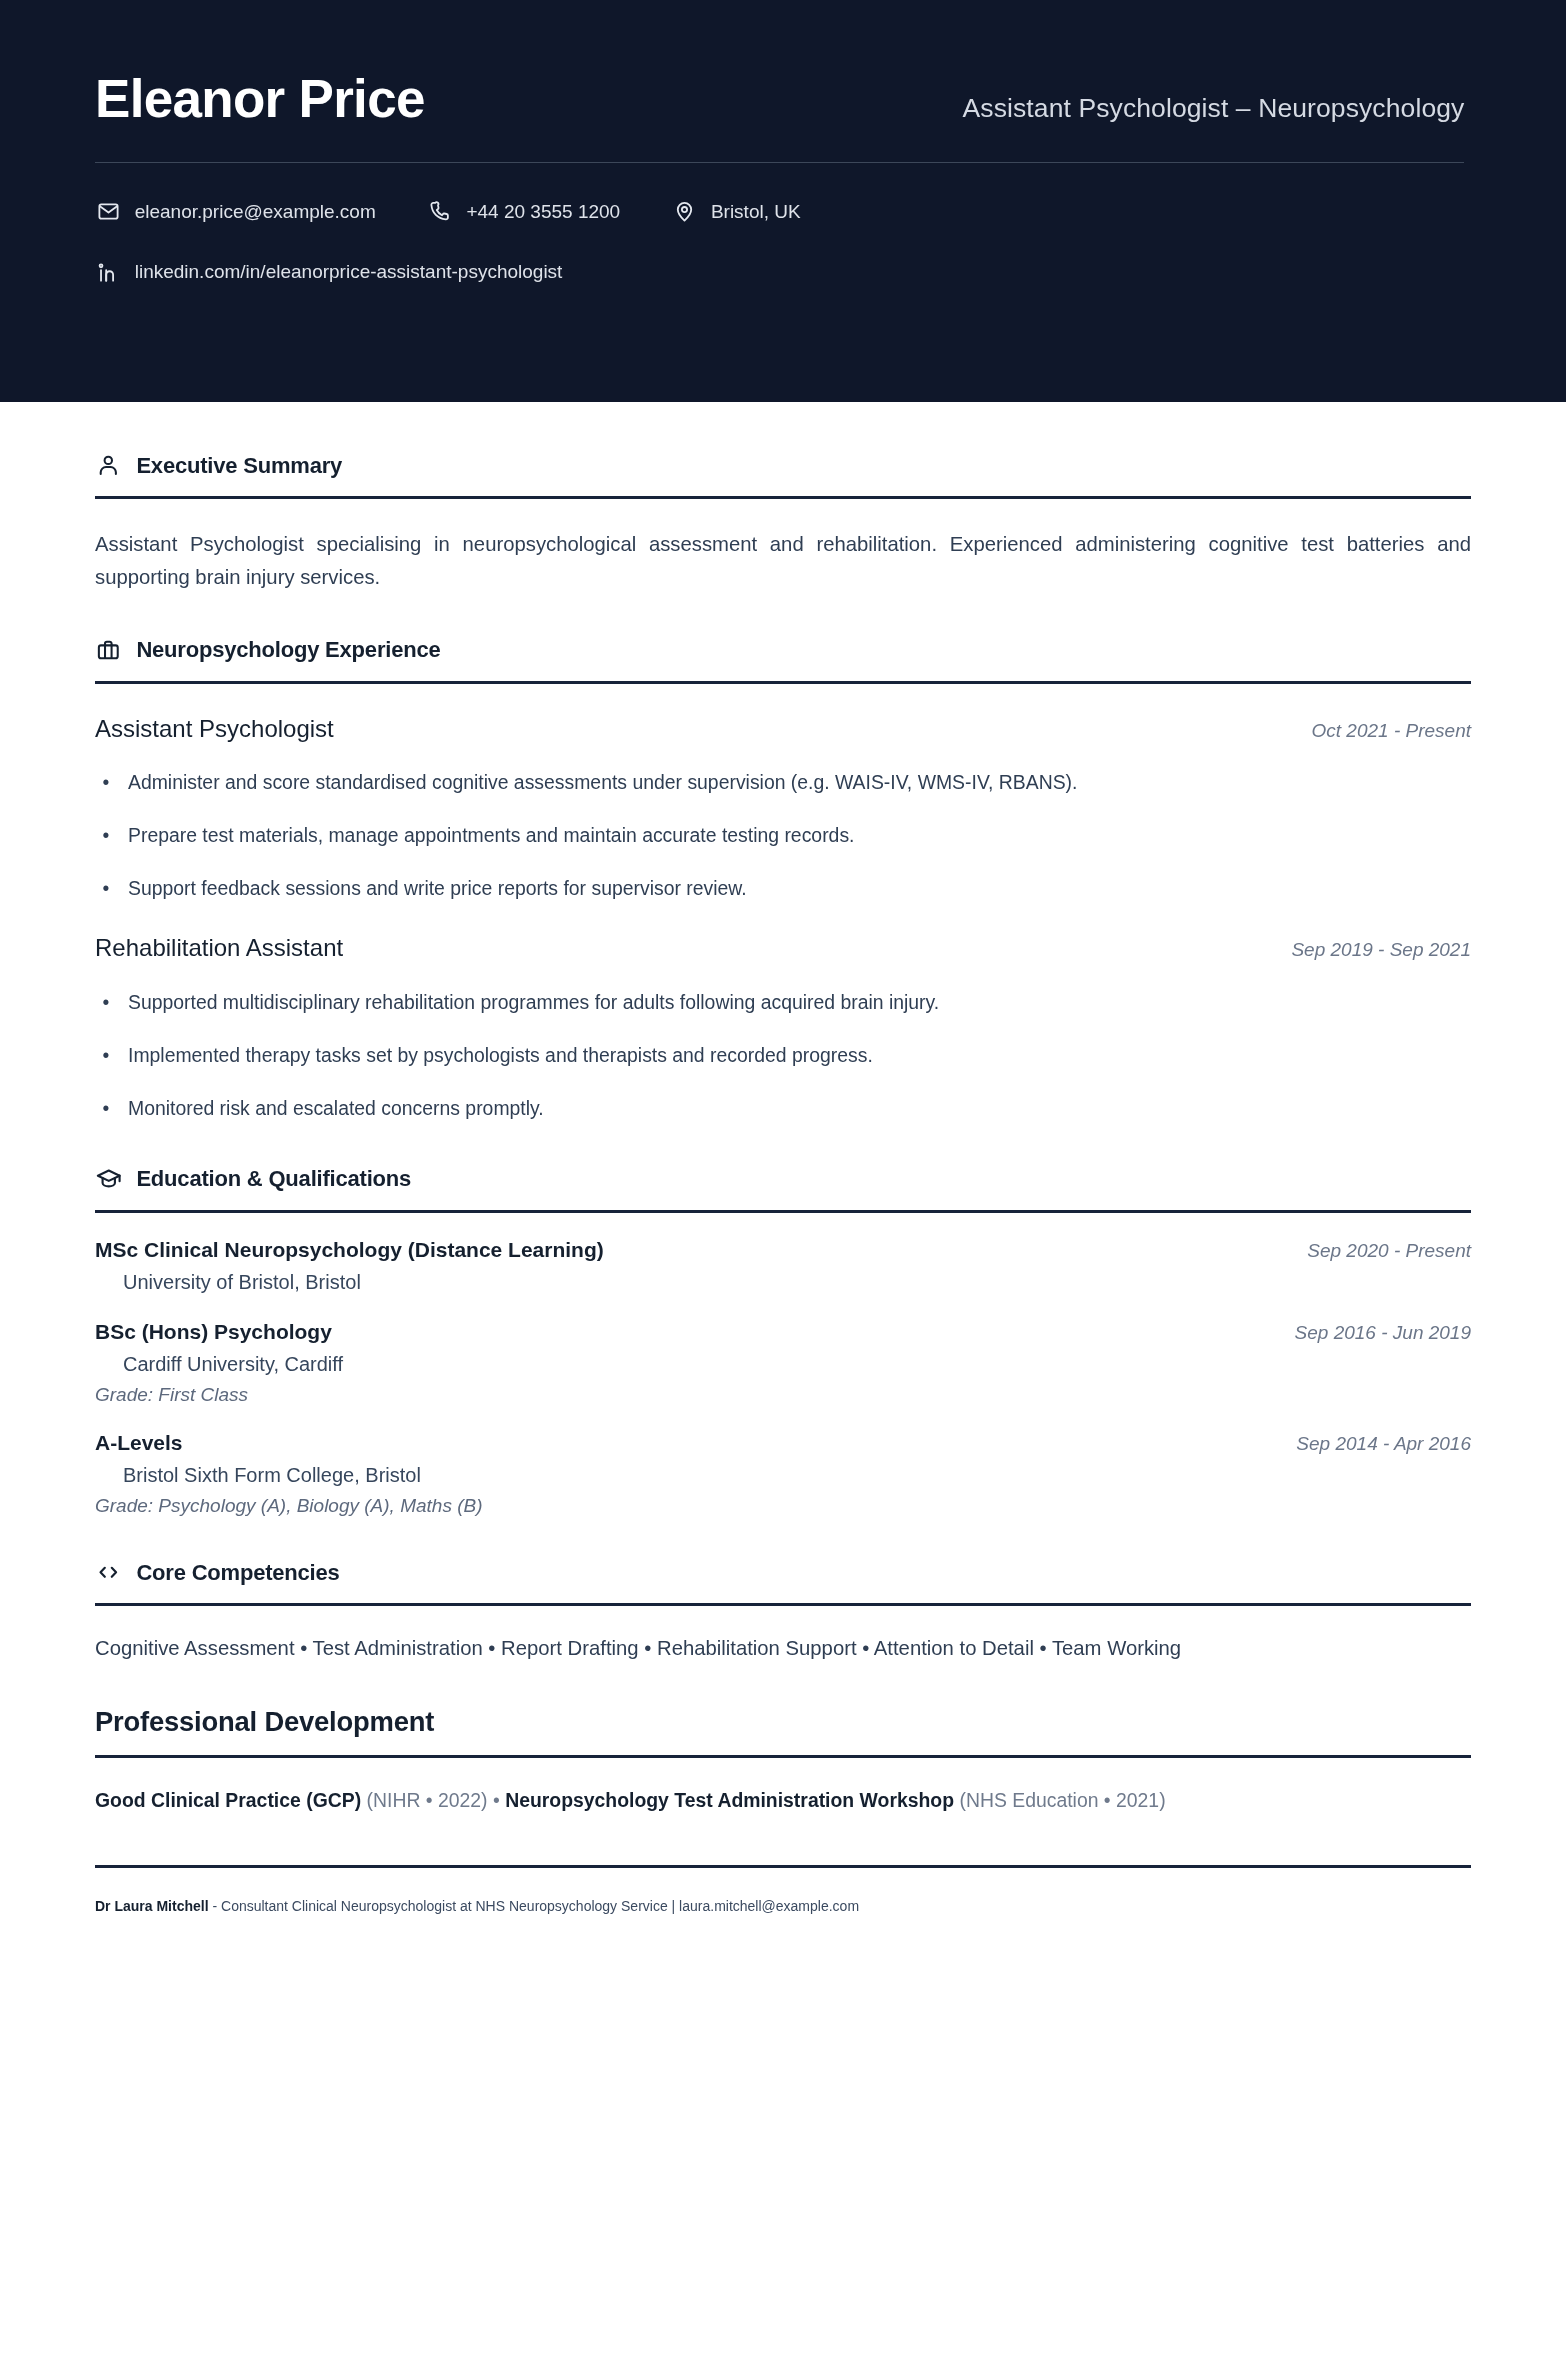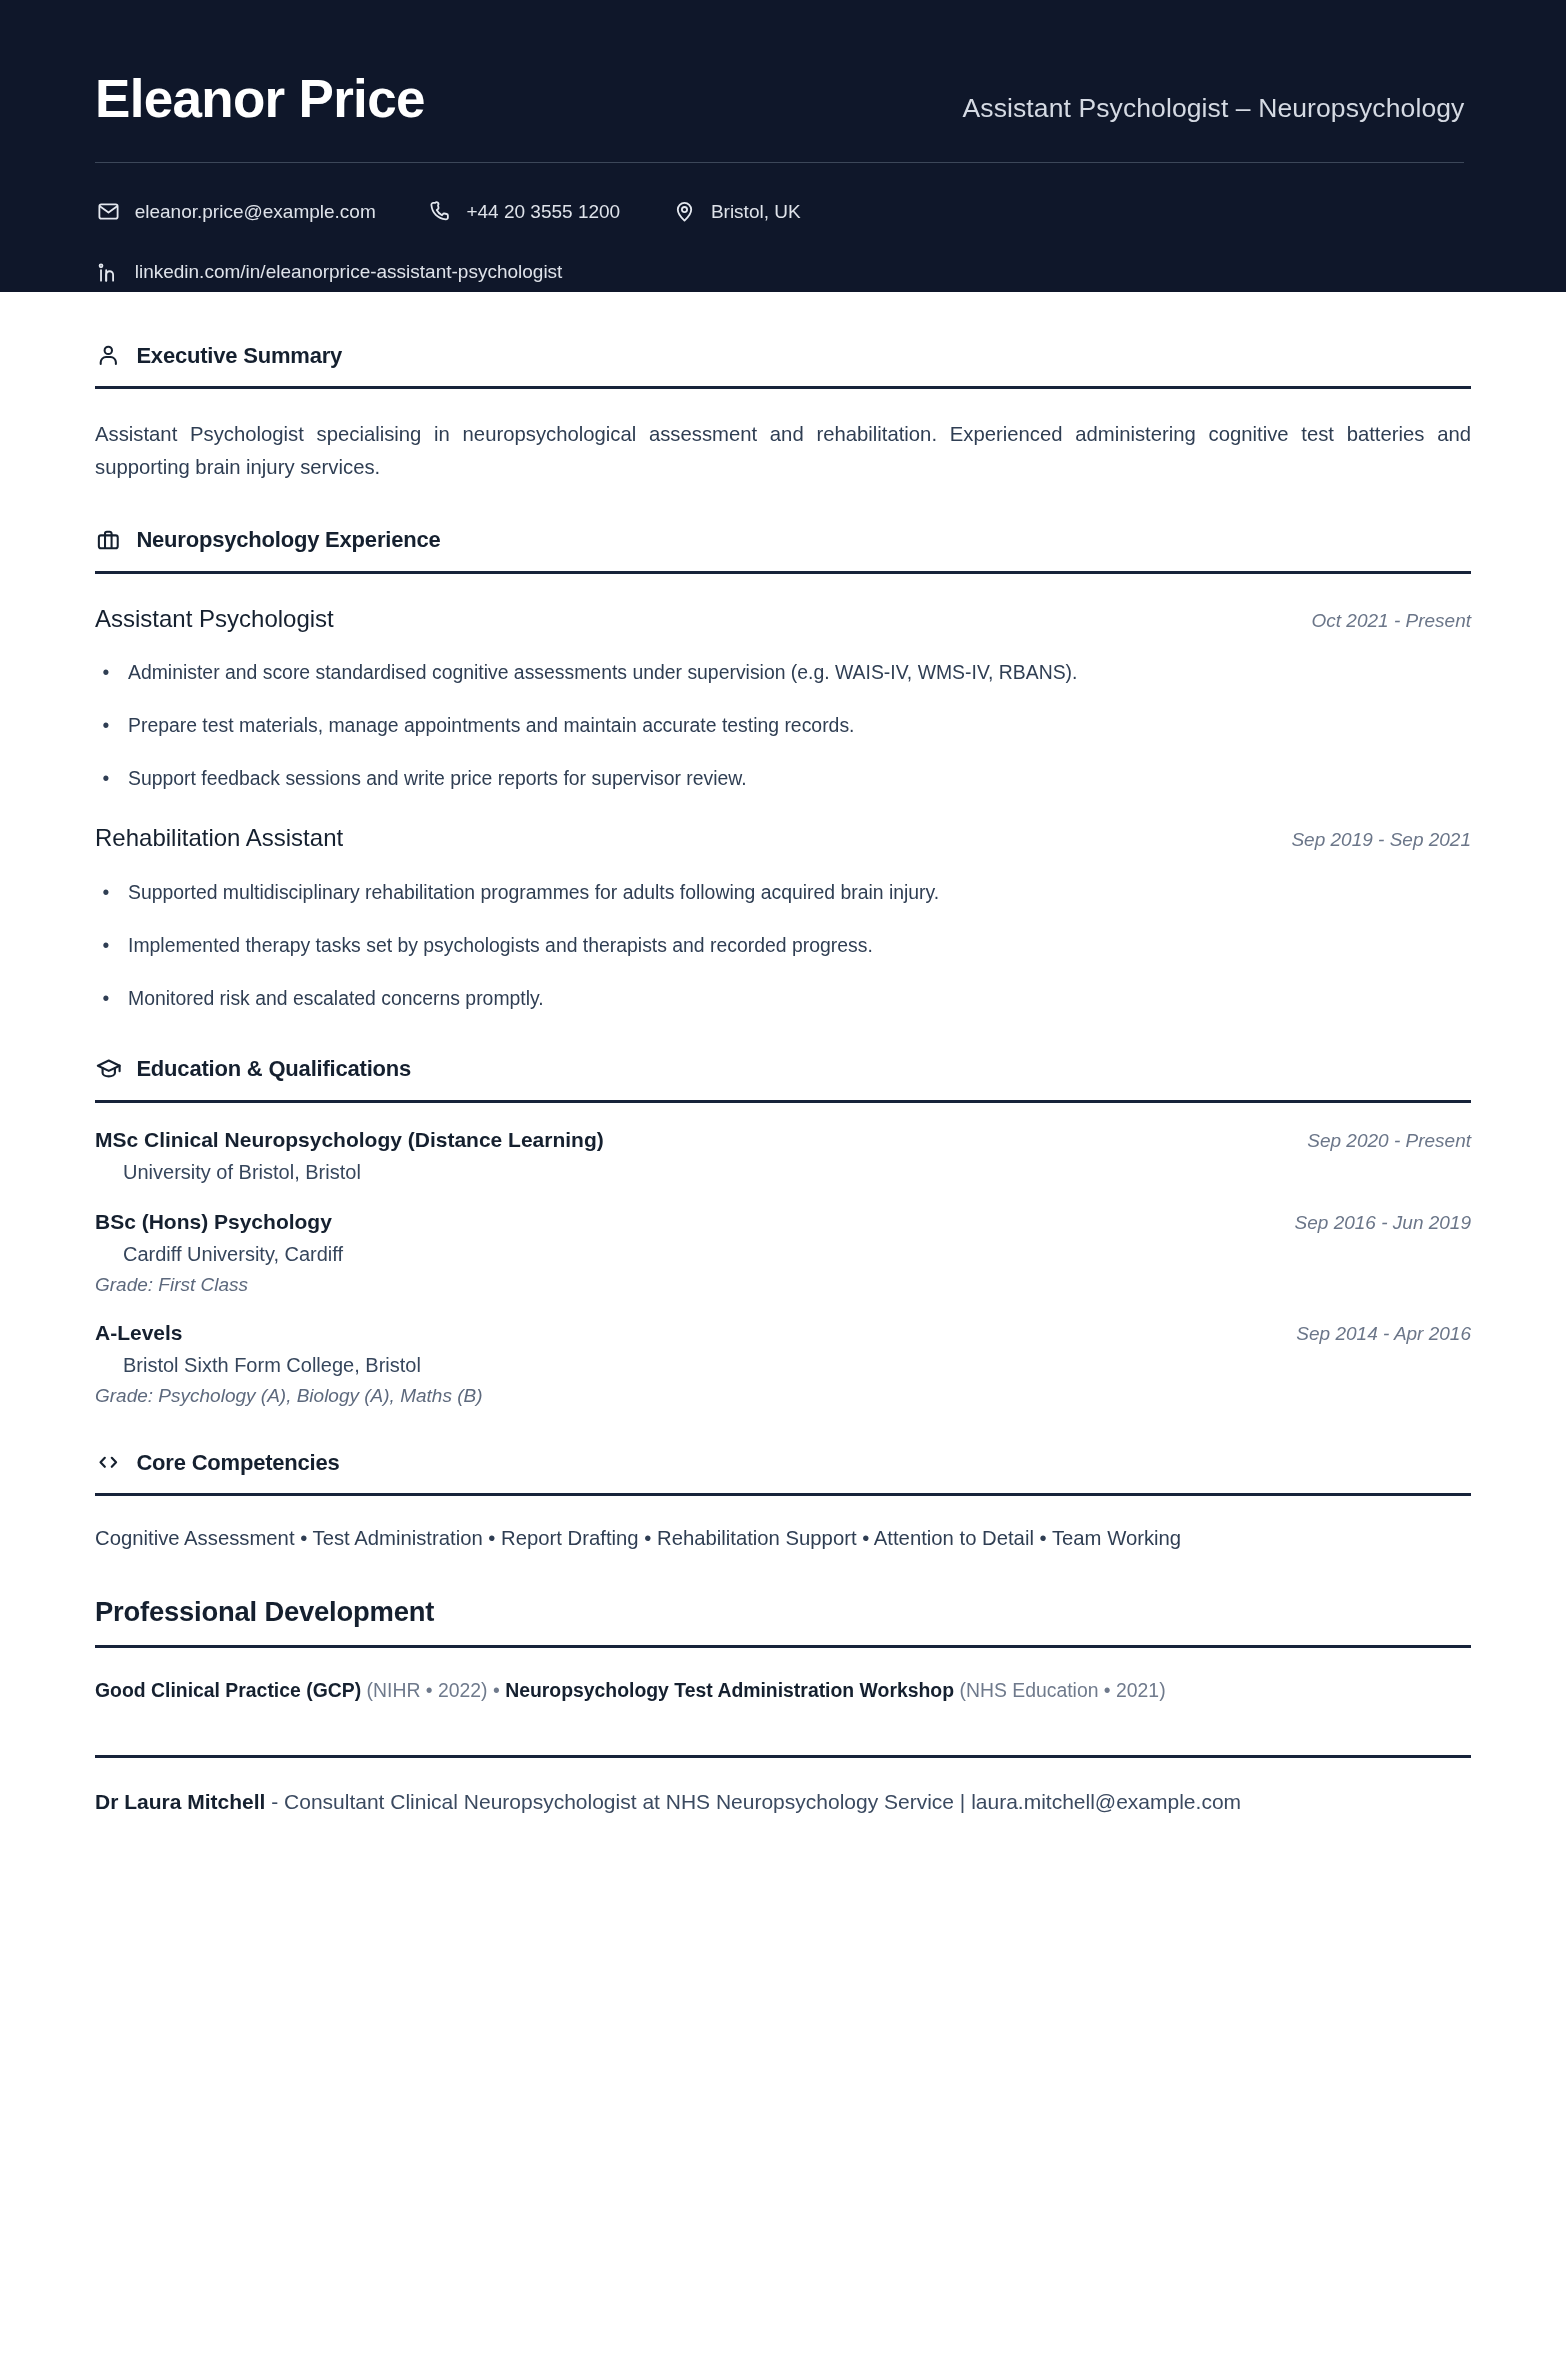--- a/index.html
+++ b/index.html
@@ -14,21 +14,21 @@
     width: 1566px;
     min-height: 2373px;
     background: #ffffff;
     position: relative;
   }
 
   
   .header {
     background: #0f172a;
     padding: 71px 95px 34px 95px;
-    height: 292px;
+    height: 402px;
   }
 
   .header-top {
     display: flex;
     align-items: baseline;
     justify-content: space-between;
     padding-right: 6.6px;
   }
 
   .name {
@@ -212,21 +212,21 @@
   .pd-line {
     margin-top: 28px;
     font-size: 19.4px;
     color: #6f7a8c;
     line-height: 1.5;
   }
   .pd-line b { color: #15202f; font-weight: bold; }
 
   .ref-line {
     margin-top: 28px;
-    font-size: 21px;
+    font-size: 14px;
     color: #3b4a60;
     line-height: 1.5;
   }
   .ref-line b { color: #15202f; font-weight: bold; }
 </style>
 </head>
 <body>
 
 <div class="page">
 

